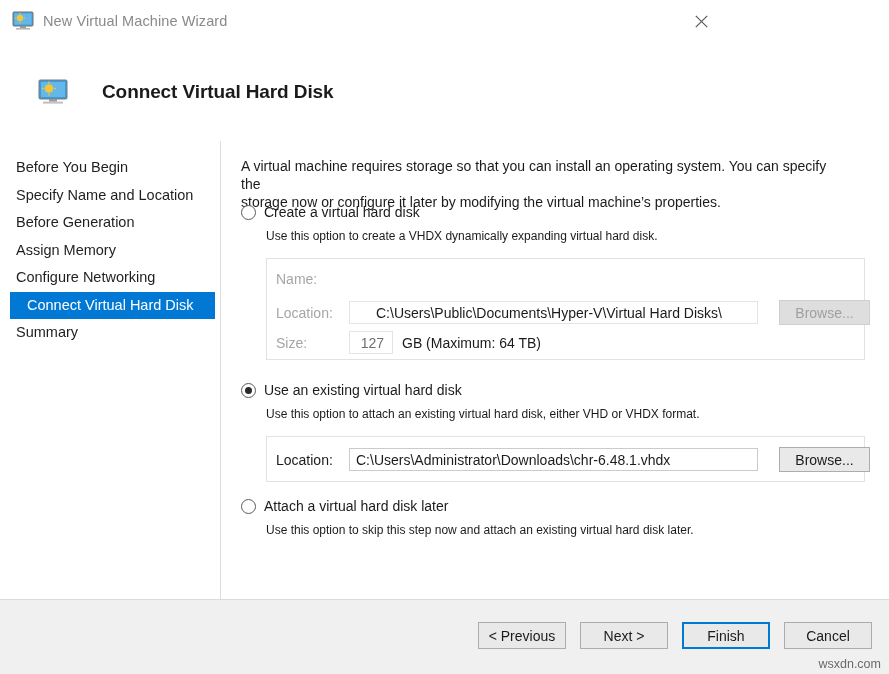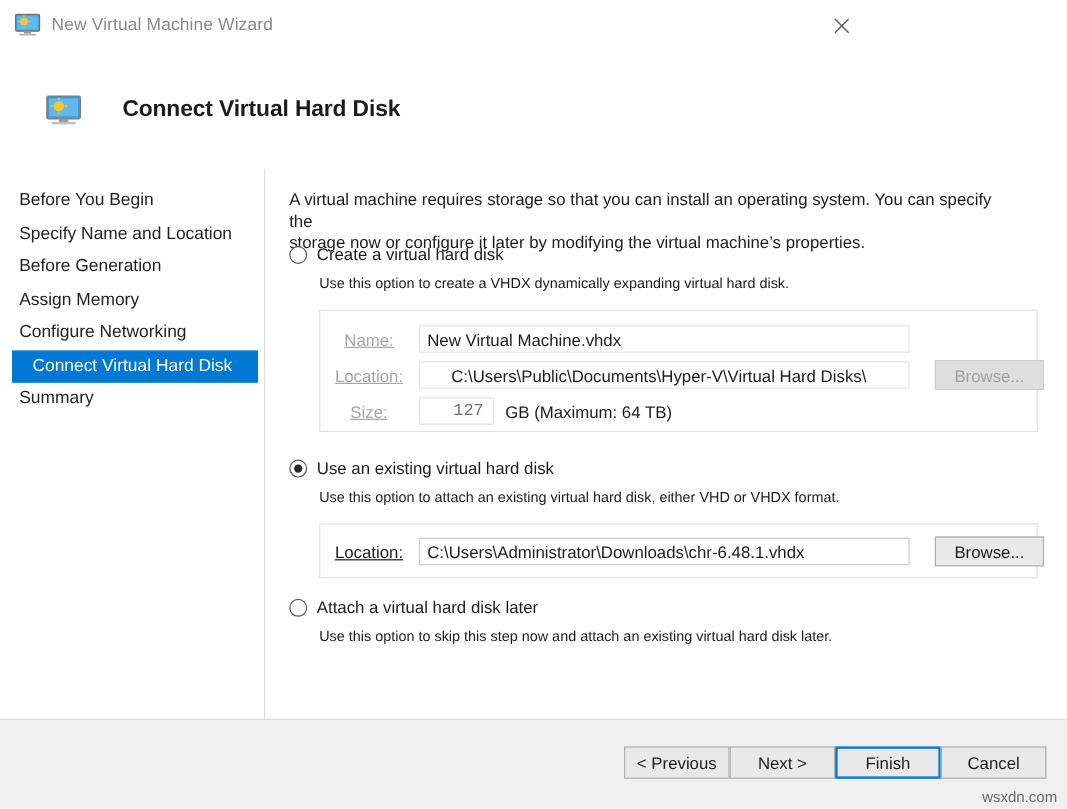--- a/index.html
+++ b/index.html
@@ -185,23 +185,22 @@
     background: #ffffff;
     box-sizing: border-box;
   }
   .field-row {
     display: flex;
     align-items: center;
     position: absolute;
   }
   .field-label {
     font-size: 14px;
-    text-align: center;
-    white-space: nowrap;
-    text-decoration: underline;
+    text-align: left;
+    white-space: nowrap;
   }
   .field-label.disabled { color: #a6a6a6; }
   .field-label.enabled { color: #1b1b1b; }
 
   .textbox {
     border: 1px solid #cbcbcb;
     background: #ffffff;
     box-sizing: border-box;
     font-size: 14px;
     color: #1b1b1b;
@@ -258,20 +257,21 @@
     height: 75px;
     background: #f0f0f0;
     border-top: 1px solid #dcdcdc;
     box-sizing: border-box;
   }
   .footer-buttons {
     position: absolute;
     right: 17px;
     top: 22px;
     display: flex;
+    gap: 14px;
   }
   .footer-buttons .btn {
     width: 88px;
     height: 27px;
   }
   .btn.default {
     border: 2px solid #0078d4;
   }
   .watermark {
     position: absolute;
@@ -368,30 +368,29 @@
         <div class="opt-row">
           <span class="radio"></span>
           <span class="opt-label">Create a virtual hard disk</span>
         </div>
         <div class="opt-desc">Use this option to create a VHDX dynamically expanding virtual hard disk.</div>
       </div>
 
       <div class="panel" style="left:45px; top:117px; width:599px; height:102px;">
         <div class="field-row" style="left:9px; top:12px;">
           <span class="field-label disabled" style="width:63px;">Name:</span>
-          <span class="textbox disabled" style="width:409px; margin-left:10px;">New Virtual Machine.vhdx</span>
         </div>
         <div class="field-row" style="left:9px; top:42px;">
           <span class="field-label disabled" style="width:63px;">Location:</span>
           <span class="textbox disabled" style="width:409px; margin-left:10px;padding-left:26px;">C:\Users\Public\Documents\Hyper-V\Virtual Hard Disks\</span>
         </div>
         <div class="btn disabled browse" style="left:512px; top:41px;">Browse...</div>
         <div class="field-row" style="left:9px; top:72px;">
           <span class="field-label disabled" style="width:63px;">Size:</span>
-          <span class="textbox numeric" style="width:63px; margin-left:10px;font-family:Liberation Mono, monospace;">127</span>
+          <span class="textbox numeric" style="width:44px; margin-left:10px;">127</span>
           <span class="suffix">GB (Maximum: 64 TB)</span>
         </div>
       </div>
 
       <div class="option" style="top:241px;">
         <div class="opt-row">
           <span class="radio checked"></span>
           <span class="opt-label">Use an existing virtual hard disk</span>
         </div>
         <div class="opt-desc">Use this option to attach an existing virtual hard disk, either VHD or VHDX format.</div>

